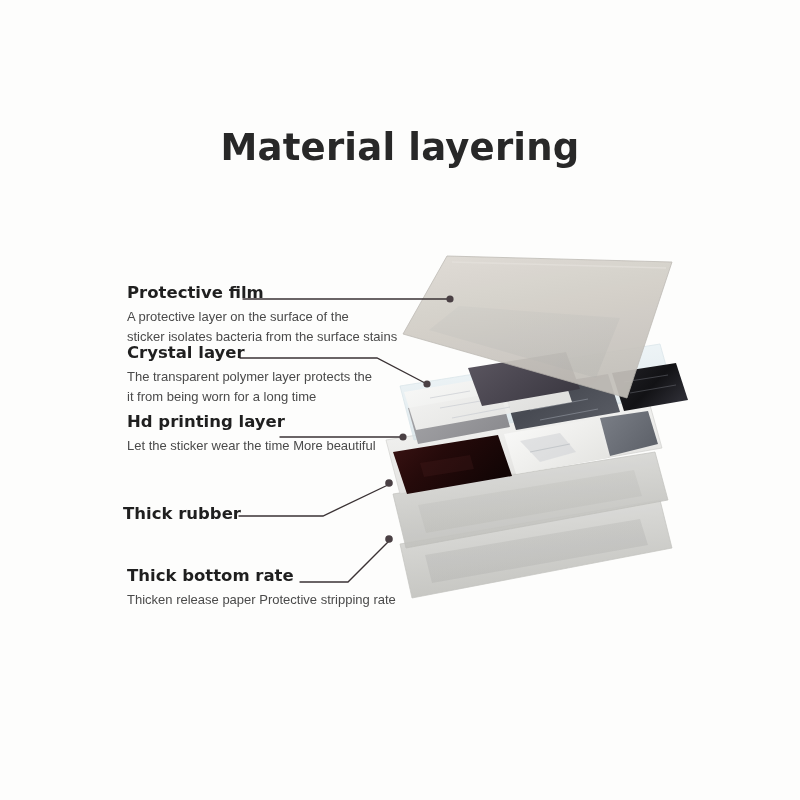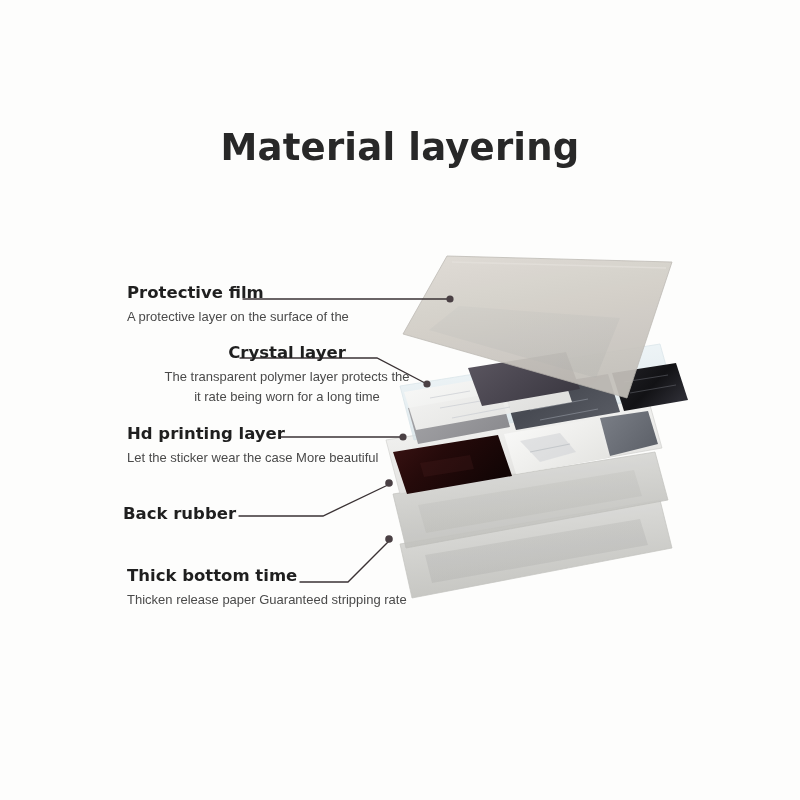--- a/index.html
+++ b/index.html
@@ -63,22 +63,22 @@
   .callout-desc {
     font-size: 13px;
     color: #4a4a4a;
     line-height: 1.53;
     margin-top: 4px;
     font-family: "Liberation Sans", "DejaVu Sans", sans-serif;
   }
   .callout-desc div { white-space: nowrap; }
 
   #callout-0 { left: 127px; top: 284px; }
-  #callout-1 { left: 127px; top: 344px; text-align: center; }
-  #callout-2 { left: 127px; top: 425px; }
+  #callout-1 { left: 127px; top: 344px; }
+  #callout-2 { left: 127px; top: 413px; }
   #callout-3 { left: 123px; top: 505px; }
   #callout-4 { left: 127px; top: 567px; }
 </style>
 </head>
 <body>
 
 <div id="stage">
 
   <div id="page-title">Material layering</div>
 
@@ -217,42 +217,43 @@
       <circle cx="403" cy="437" r="3.6"></circle>
       <circle cx="389" cy="483" r="3.8"></circle>
       <circle cx="389" cy="539" r="3.8"></circle>
     </g>
   </svg>
 
   <div class="callout" id="callout-0">
     <div class="callout-title">Protective film</div>
     <div class="callout-desc">
       <div>A protective layer on the surface of the</div>
+      <div>sticker isolates bacteria from the surface stains</div>
     </div>
   </div>
 
   <div class="callout" id="callout-1">
     <div class="callout-title">Crystal layer</div>
     <div class="callout-desc" style="">
       <div>The transparent polymer layer protects the</div>
-      <div>it rate being worn for a long time</div>
+      <div>it from being worn for a long time</div>
     </div>
   </div>
 
   <div class="callout" id="callout-2">
     <div class="callout-title">Hd printing layer</div>
     <div class="callout-desc">
-      <div>Let the sticker wear the case More beautiful</div>
+      <div>Let the sticker wear the time More beautiful</div>
     </div>
   </div>
 
   <div class="callout" id="callout-3">
-    <div class="callout-title">Back rubber</div>
+    <div class="callout-title">Thick rubber</div>
   </div>
 
   <div class="callout" id="callout-4">
-    <div class="callout-title">Thick bottom time</div>
+    <div class="callout-title">Thick bottom rate</div>
     <div class="callout-desc">
-      <div>Thicken release paper Guaranteed stripping rate</div>
+      <div>Thicken release paper Protective stripping rate</div>
     </div>
   </div>
 
 </div>
 
 </body></html>

